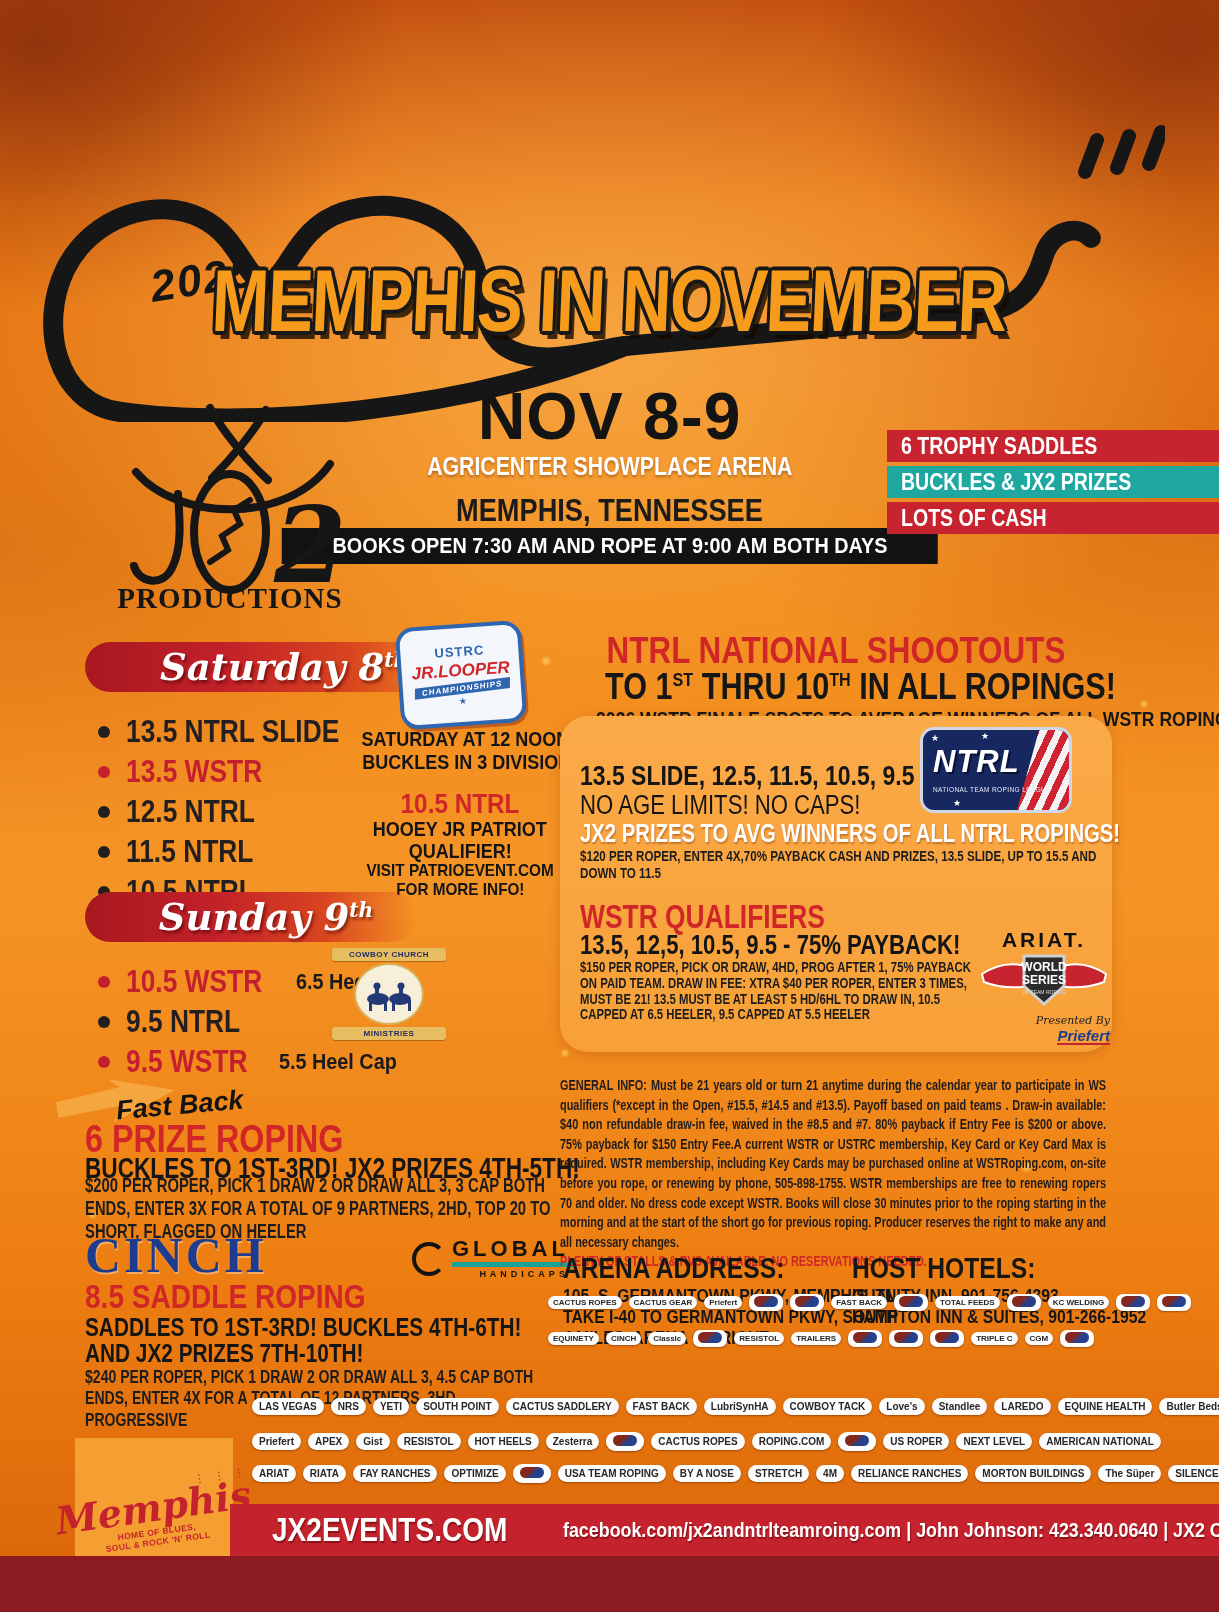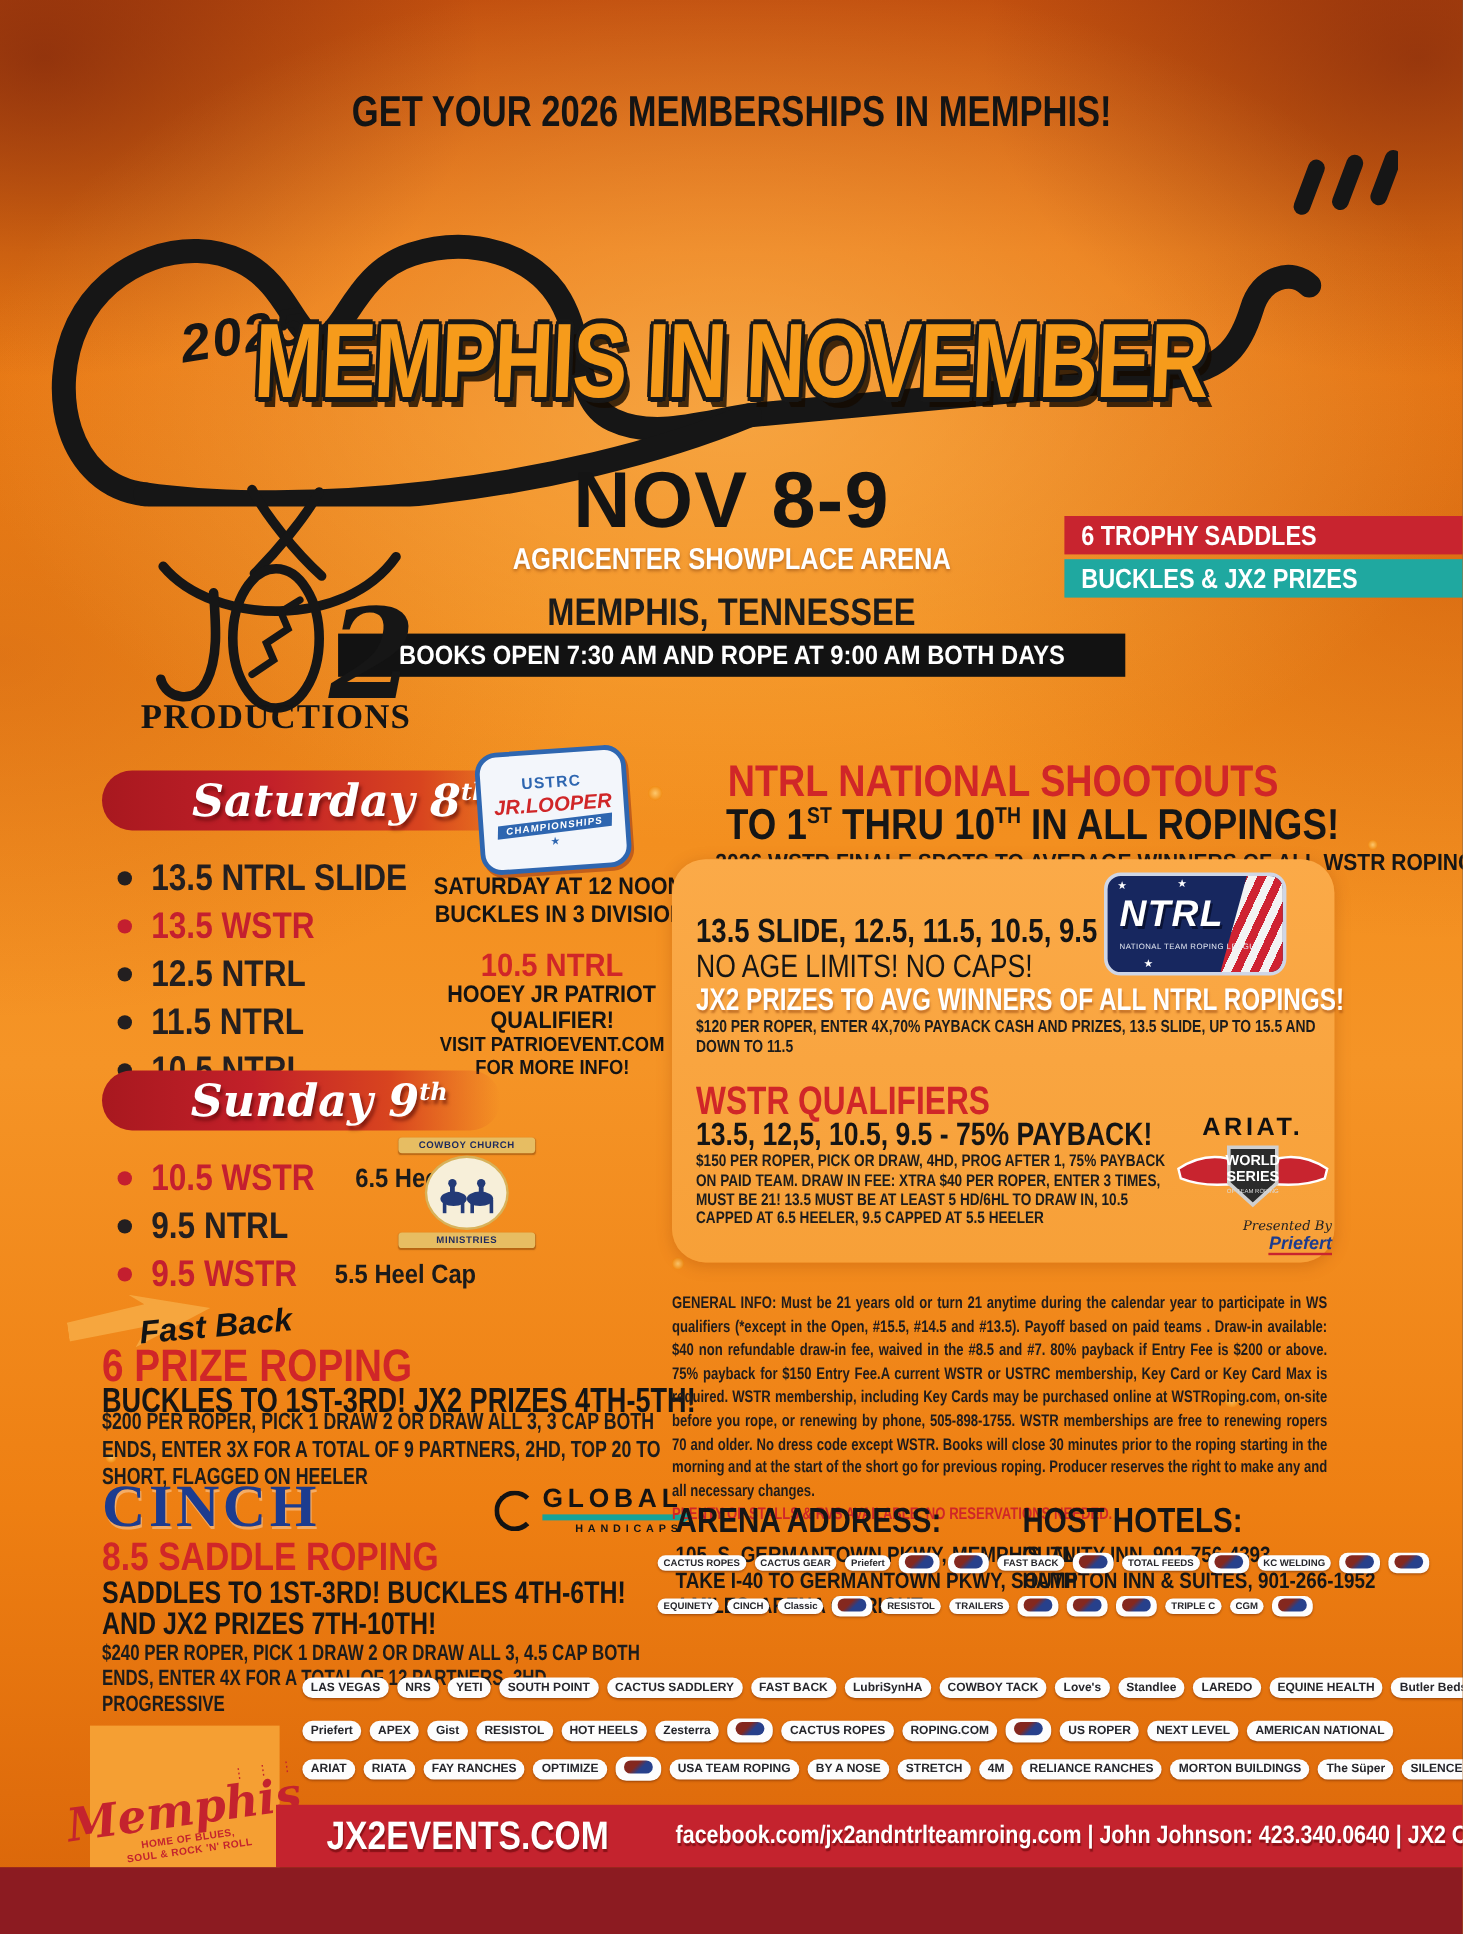--- a/index.html
+++ b/index.html
@@ -184,23 +184,20 @@
 <body>
 
 <div class="poster">
 
   <div class="ember" style="left:540px;top:655px;width:12px;height:12px;"></div>
   <div class="ember" style="left:560px;top:1048px;width:10px;height:10px;"></div>
   <div class="ember" style="left:1020px;top:1160px;width:13px;height:13px;"></div>
   <div class="ember" style="left:88px;top:1210px;width:9px;height:9px;"></div>
   <div class="ember" style="left:1140px;top:700px;width:8px;height:8px;"></div>
 
-  <div class="abs ctr b" id="top-line">
-    <span class="cond-c" style="--sx:.8">GET YOUR 2026 MEMBERSHIPS IN MEMPHIS!</span>
-  </div>
 
   <svg class="abs" id="guitar" style="left:25px;top:112px;" width="1140" height="310" viewBox="0 0 1140 310">
     <g fill="none" stroke="#161616" stroke-width="20" stroke-linecap="round" stroke-linejoin="round">
       <path d="M 96,300 C 30,292 14,212 40,158 C 66,104 132,84 176,106 C 214,124 220,168 240,170
                C 262,172 268,116 318,100 C 368,84 420,100 442,138 C 464,176 452,222 486,238
                C 520,254 560,240 600,234 L 950,202 C 998,196 1010,172 1018,146 C 1026,118 1052,112 1066,126"></path>
       <path d="M 96,300 C 220,318 440,300 600,234"></path>
     </g>
     <g stroke="#161616" stroke-width="14" stroke-linecap="round">
       <line x1="1060" y1="60" x2="1072" y2="28"></line>
@@ -230,20 +227,23 @@
   <div class="abs" id="badges">
 
       <div class="badge" style="background: rgb(200, 36, 47);">
         <span class="cond">6 TROPHY SADDLES</span>
       </div>
 
       <div class="badge" style="background: rgb(31, 168, 160);">
         <span class="cond">BUCKLES &amp; JX2 PRIZES</span>
       </div>
 
+      <div class="badge" style="background: rgb(200, 36, 47);">
+        <span class="cond">LOTS OF CASH</span>
+      </div>
     </div>
 
   <svg class="abs" style="left:118px;top:402px;" width="230" height="195" viewBox="0 0 230 195">
     <g fill="none" stroke="#161616" stroke-width="8" stroke-linecap="round">
       <path d="M 92,6 C 104,28 128,58 150,78"></path>
       <path d="M 148,8 C 136,30 112,58 94,76"></path>
       <path d="M 18,70 C 60,120 170,122 212,62"></path>
       <path d="M 60,92 C 62,120 64,146 54,166 C 44,186 20,180 16,164"></path>
       <ellipse cx="112" cy="130" rx="36" ry="58"></ellipse>
       <path d="M 92,160 L 110,148 L 104,134 L 122,122 L 116,108 L 132,98" stroke-width="6"></path>

